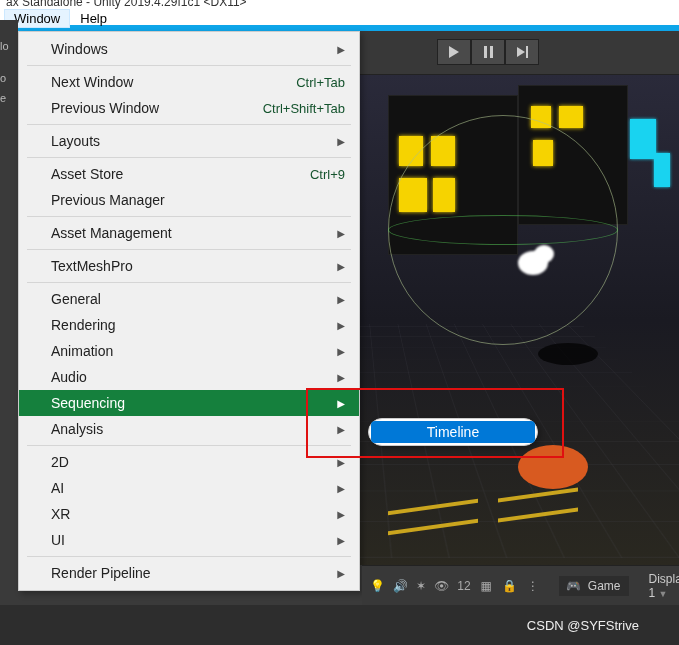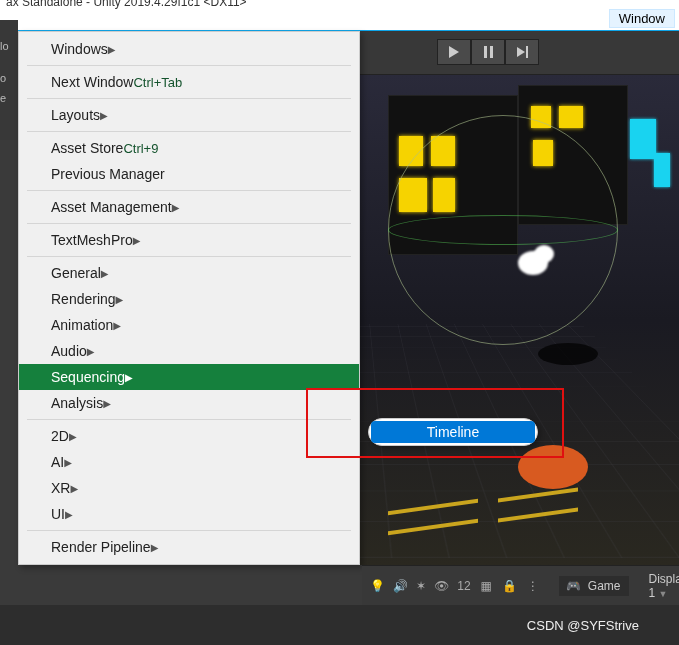--- a/index.html
+++ b/index.html
@@ -21,24 +21,23 @@
     background: #fff;
     height: 14px;
     overflow: hidden;
   }
   .menubar {
     position: absolute;
     top: 9px; left: 0; right: 0;
     height: 22px;
     background: #fff;
     display: flex;
-    align-items: flex-end;
+    align-items: flex-start;
     padding: 0 4px;
-    border-bottom: 1px solid #0ea5e9;
-    flex-direction: column;
+    border-bottom: 6px solid #0ea5e9;
   }
   .menubar-item {
     padding: 2px 10px;
     cursor: default;
   }
   .menubar-item.open {
     background: #e5f3ff;
     border: 1px solid #cce8ff;
     padding: 1px 9px;
   }
@@ -110,20 +109,21 @@
     background: #f0f0f0;
     border: 1px solid #ccc;
     box-shadow: 3px 3px 6px rgba(0,0,0,.3);
     padding: 4px 0;
     font-size: 14px;
     color: #222;
   }
   .dd-item {
     display: flex;
     align-items: center;
+    justify-content: space-between;
     padding: 4px 14px 4px 32px;
     height: 26px;
     cursor: default;
   }
   .dd-item.selected {
     background: #15803d;
     color: #fff;
   }
   .dd-sep {
     height: 1px;
@@ -275,20 +275,24 @@
 <div class="dropdown">
   <div class="dd-item">
     <span>Windows</span>
     <span class="dd-arrow">▶</span>
   </div>
   <div class="dd-sep"></div>
   <div class="dd-item">
     <span>Next Window</span>
     <span class="dd-shortcut">Ctrl+Tab</span>
   </div>
+  <div class="dd-item">
+    <span>Previous Window</span>
+    <span class="dd-shortcut">Ctrl+Shift+Tab</span>
+  </div>
   <div class="dd-sep"></div>
   <div class="dd-item">
     <span>Layouts</span>
     <span class="dd-arrow">▶</span>
   </div>
   <div class="dd-sep"></div>
   <div class="dd-item">
     <span>Asset Store</span>
     <span class="dd-shortcut">Ctrl+9</span>
   </div>

